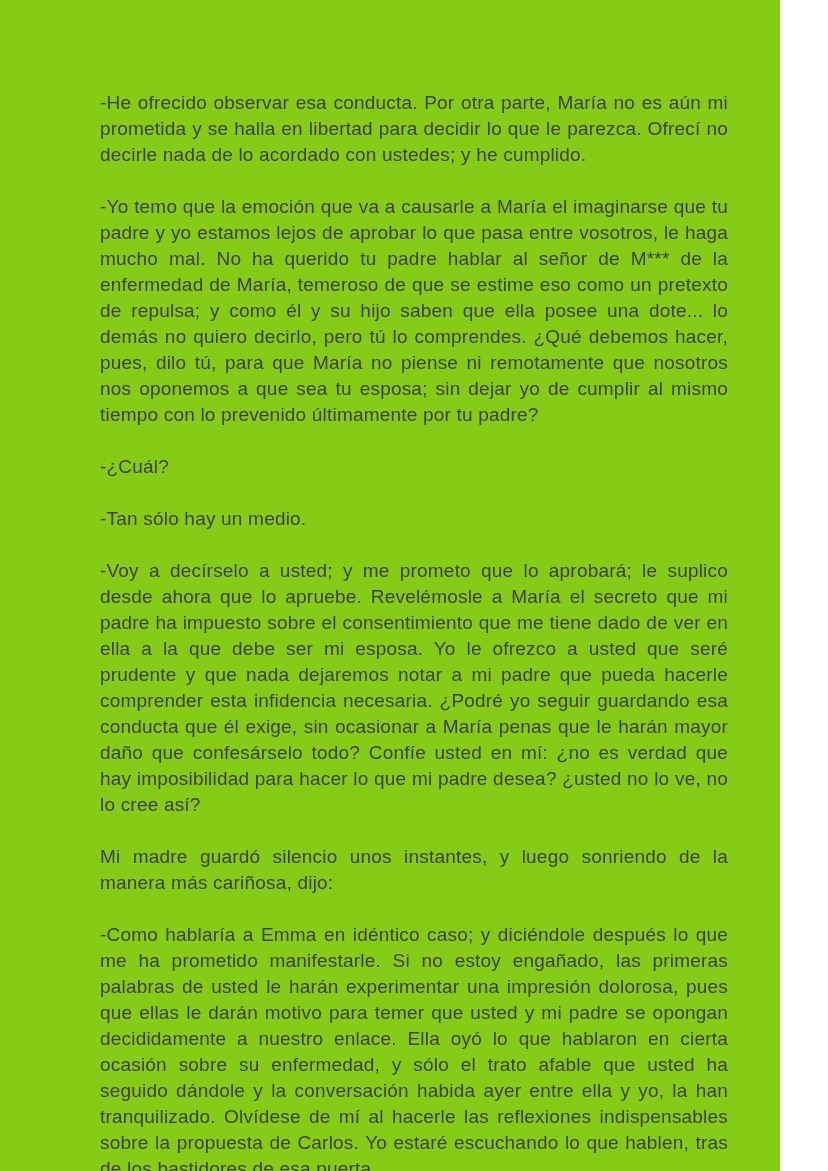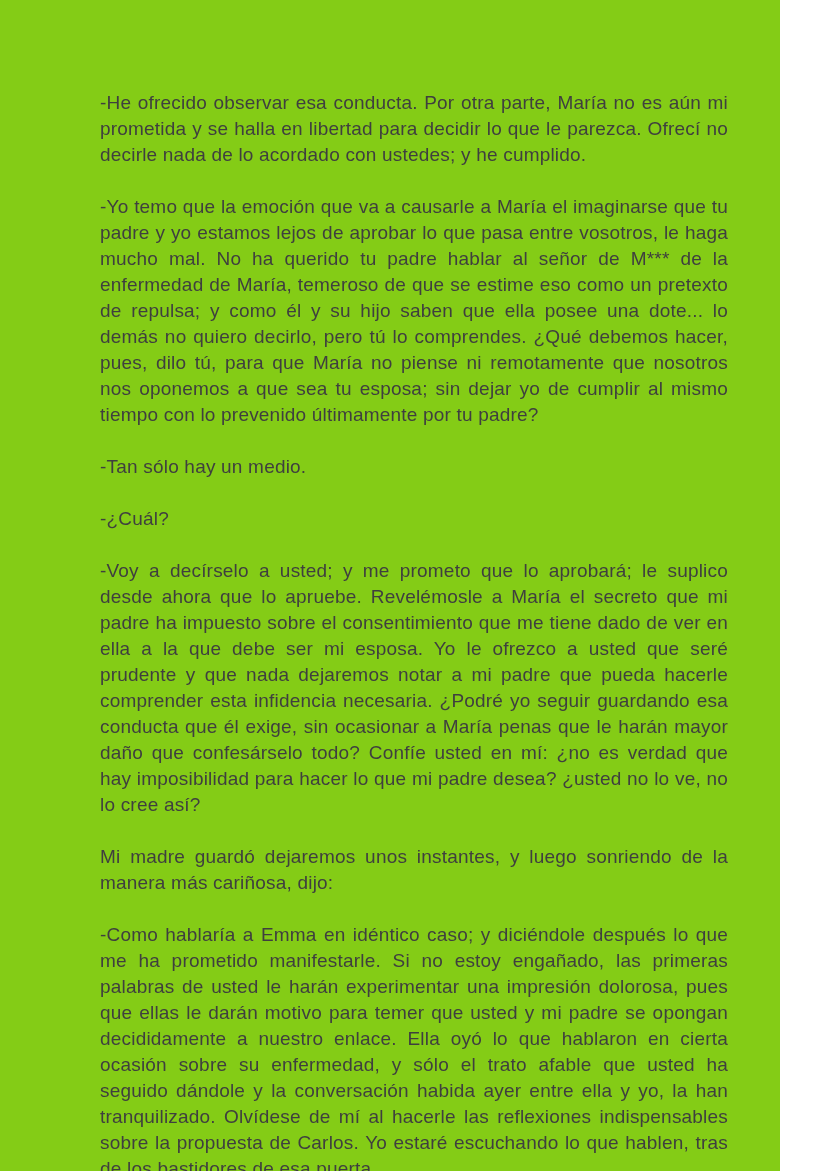--- a/index.html
+++ b/index.html
@@ -34,19 +34,19 @@
     margin-bottom: 0;
   }
 </style>
 </head>
 <body>
 
 <div class="page">
   <div class="text-block">
     <p class="para">-He ofrecido observar esa conducta. Por otra parte, María no es aún mi prometida y se halla en libertad para decidir lo que le parezca. Ofrecí no decirle nada de lo acordado con ustedes; y he cumplido.</p>
     <p class="para">-Yo temo que la emoción que va a causarle a María el imaginarse que tu padre y yo estamos lejos de aprobar lo que pasa entre vosotros, le haga mucho mal. No ha querido tu padre hablar al señor de M*** de la enfermedad de María, temeroso de que se estime eso como un pretexto de repulsa; y como él y su hijo saben que ella posee una dote... lo demás no quiero decirlo, pero tú lo comprendes. ¿Qué debemos hacer, pues, dilo tú, para que María no piense ni remotamente que nosotros nos oponemos a que sea tu esposa; sin dejar yo de cumplir al mismo tiempo con lo prevenido últimamente por tu padre?</p>
+    <p class="para">-¿Cuál?</p>
     <p class="para">-Tan sólo hay un medio.</p>
-    <p class="para">-¿Cuál?</p>
     <p class="para">-Voy a decírselo a usted; y me prometo que lo aprobará; le suplico desde ahora que lo apruebe. Revelémosle a María el secreto que mi padre ha impuesto sobre el consentimiento que me tiene dado de ver en ella a la que debe ser mi esposa. Yo le ofrezco a usted que seré prudente y que nada dejaremos notar a mi padre que pueda hacerle comprender esta infidencia necesaria. ¿Podré yo seguir guardando esa conducta que él exige, sin ocasionar a María penas que le harán mayor daño que confesárselo todo? Confíe usted en mí: ¿no es verdad que hay imposibilidad para hacer lo que mi padre desea? ¿usted no lo ve, no lo cree así?</p>
-    <p class="para">Mi madre guardó dejaremos unos instantes, y luego sonriendo de la manera más cariñosa, dijo:</p>
+    <p class="para">Mi madre guardó silencio unos instantes, y luego sonriendo de la manera más cariñosa, dijo:</p>
     <p class="para">-Como hablaría a Emma en idéntico caso; y diciéndole después lo que me ha prometido manifestarle. Si no estoy engañado, las primeras palabras de usted le harán experimentar una impresión dolorosa, pues que ellas le darán motivo para temer que usted y mi padre se opongan decididamente a nuestro enlace. Ella oyó lo que hablaron en cierta ocasión sobre su enfermedad, y sólo el trato afable que usted ha seguido dándole y la conversación habida ayer entre ella y yo, la han tranquilizado. Olvídese de mí al hacerle las reflexiones indispensables sobre la propuesta de Carlos. Yo estaré escuchando lo que hablen, tras de los bastidores de esa puerta.</p>
   </div>
 </div>
 
 </body></html>

